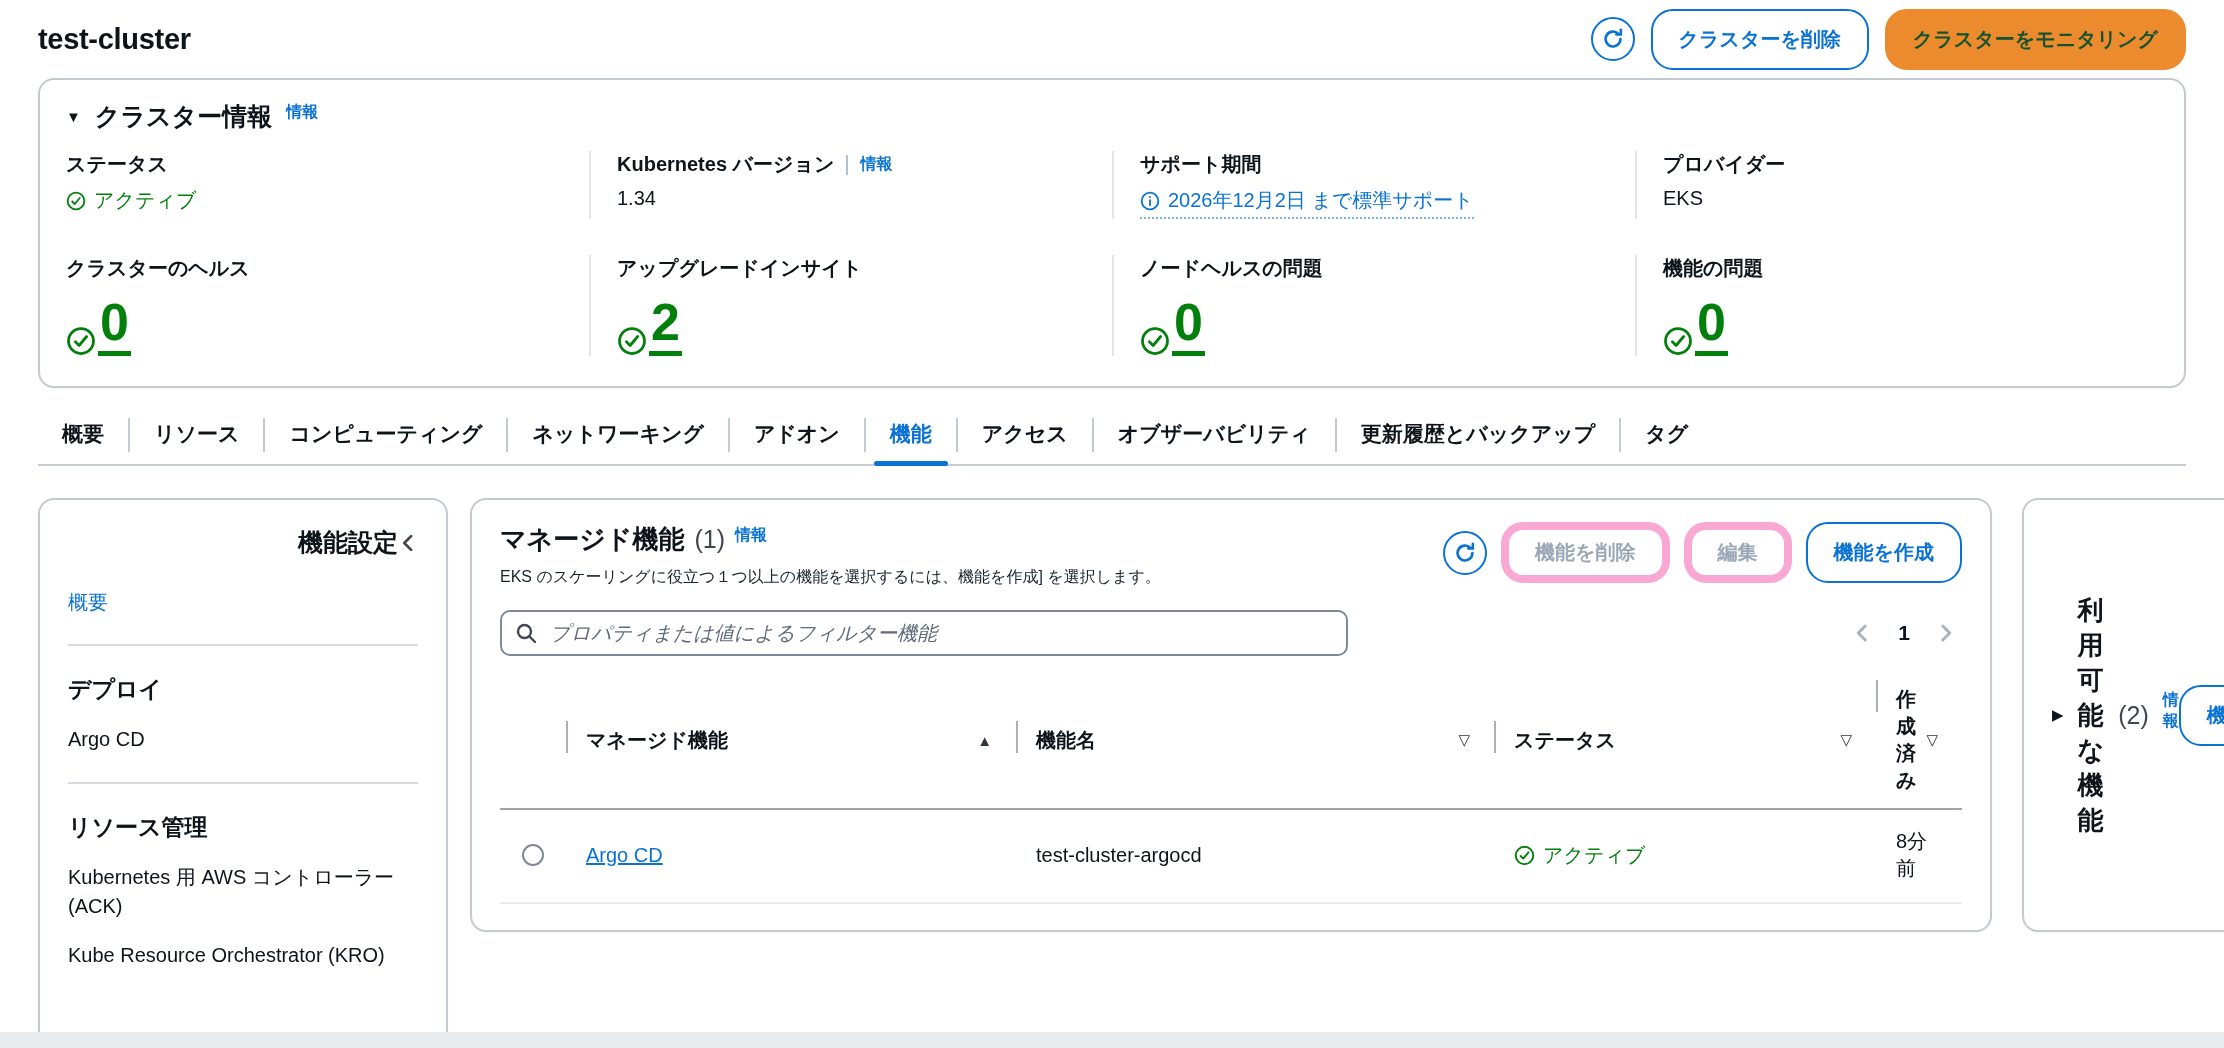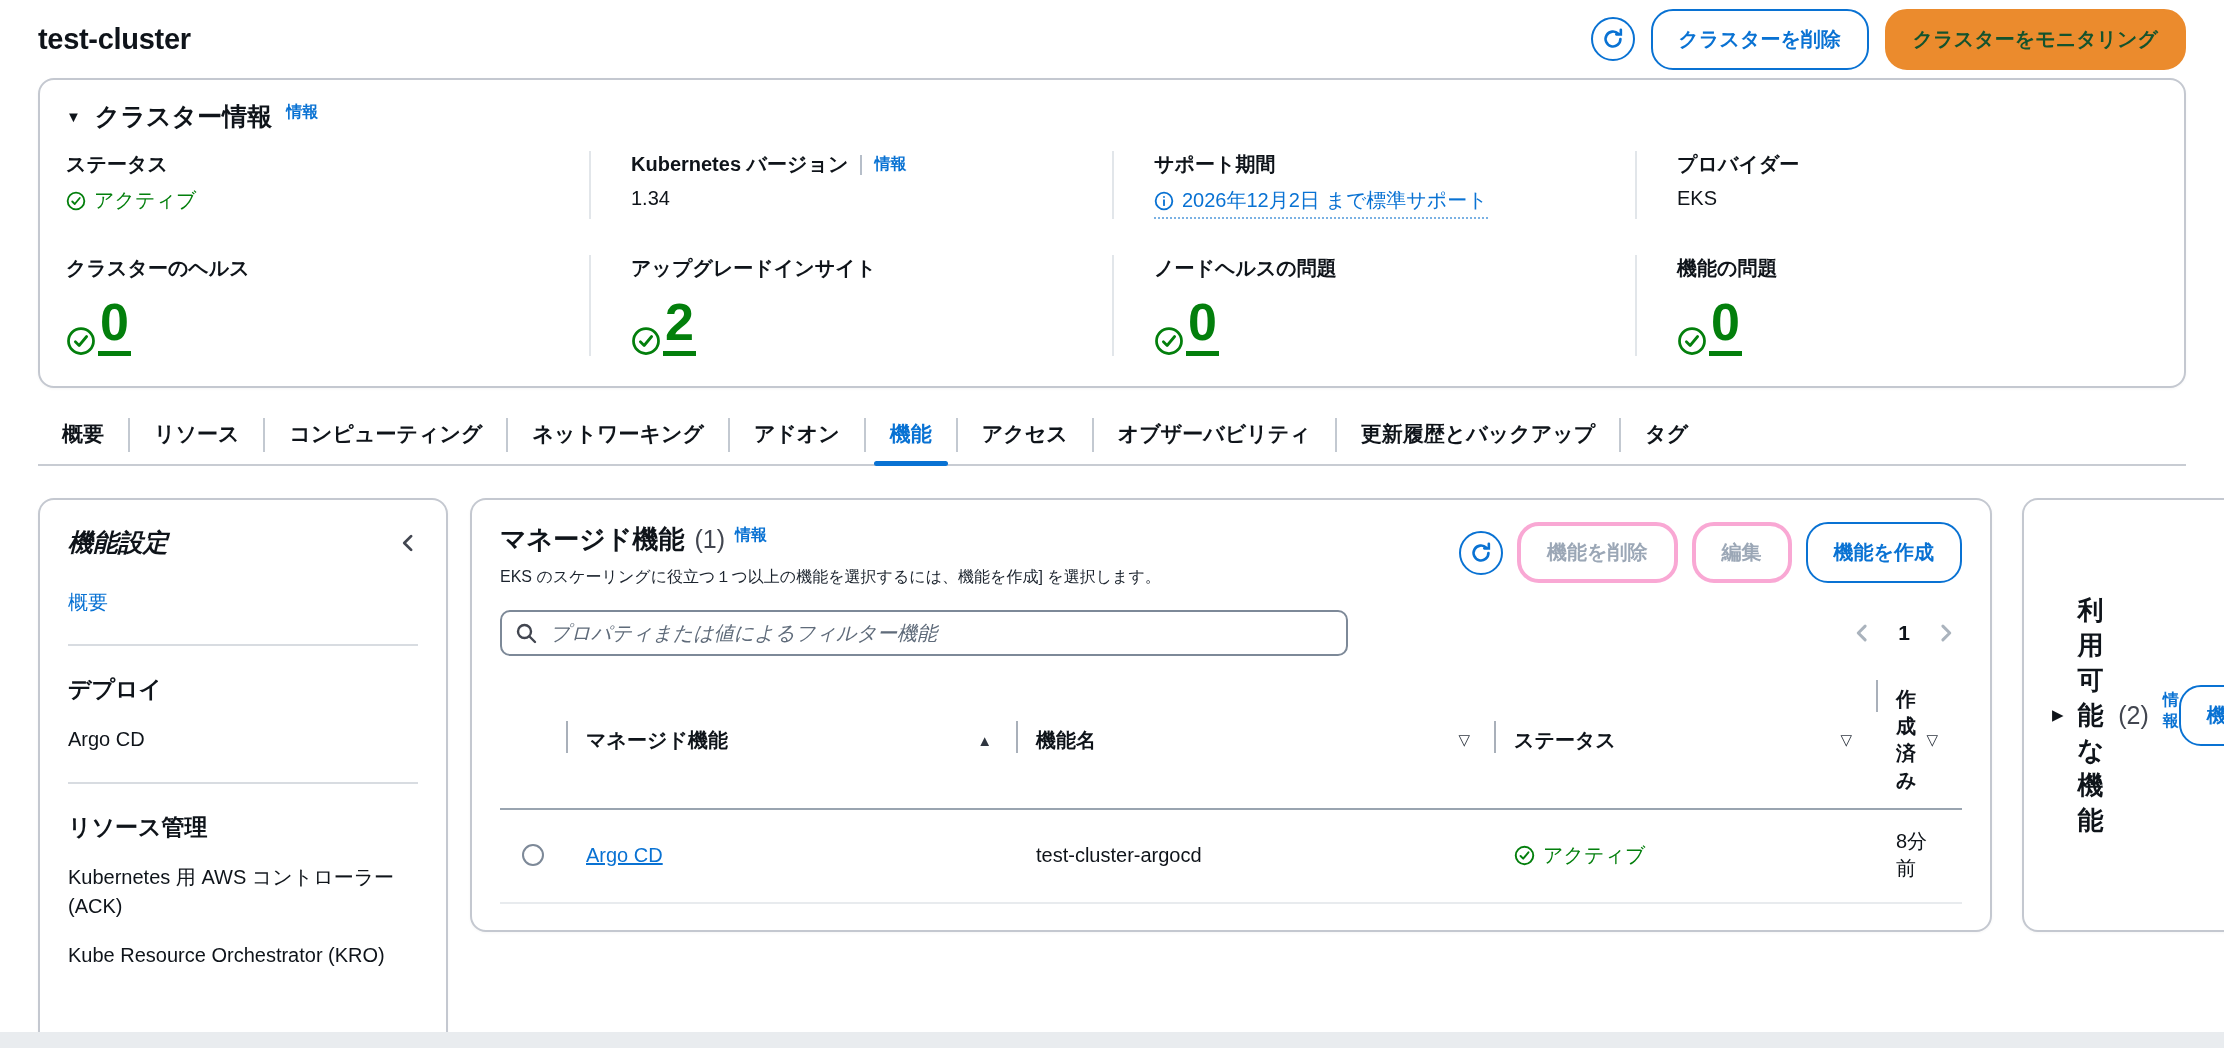--- a/index.html
+++ b/index.html
@@ -27,52 +27,52 @@
     width:44px;height:44px;border-radius:50%;border:2px solid var(--accent);
     background:#fff;color:var(--accent);display:flex;align-items:center;justify-content:center;cursor:pointer;
   }
   .btn{
     height:61px;border-radius:22px;padding:0 26px;font-size:20px;font-weight:700;
     display:inline-flex;align-items:center;justify-content:center;cursor:pointer;background:#fff;
     font-family:inherit;white-space:nowrap;
   }
   .btn-outline{border:2px solid var(--accent);color:var(--accent);}
   .btn-orange{border:2px solid var(--orange);background:var(--orange);color:#14532d;}
-  .btn-disabled{border:4px solid #f9a8d4;color:var(--disabled);cursor:default;text-align:right;}
+  .btn-disabled{border:8px solid #f9a8d4;color:var(--disabled);cursor:default;text-align:right;}
   
   .card{background:#fff;border:2px solid var(--border);border-radius:16px;box-shadow:0 1px 3px rgba(0,7,22,.04);}
   
   .info-card{margin-top:14px;padding:20px 26px 30px;}
   .info-head{display:flex;align-items:center;gap:14px;}
   .tri{font-size:15px;color:var(--text);}
   .section-title{font-size:25px;font-weight:800;}
   .info-link{color:var(--accent);font-size:16px;font-weight:700;text-decoration:none;position:relative;top:-4px;}
   .fields-grid,.metrics-grid{display:grid;grid-template-columns:repeat(4,1fr);}
   .fields-grid{margin-top:18px;}
   .metrics-grid{margin-top:36px;}
   .cell{padding-right:20px;}
-  .cell+.cell{border-left:2px solid var(--light-line);padding-left:40px;}
+  .cell+.cell{border-left:2px solid var(--light-line);padding-left:26px;}
   .field-label{font-weight:700;font-size:20px;display:flex;align-items:center;}
   .vert-sep{display:inline-block;width:2px;height:20px;background:#b6bec9;margin:0 12px;}
   .field-value{margin-top:9px;font-size:20px;display:flex;align-items:center;gap:8px;}
   .status-green{color:var(--success);}
   .support-link{color:var(--accent);text-decoration:none;border-bottom:2px dotted #7ab1e3;padding-bottom:3px;display:inline-flex;align-items:center;gap:8px;}
   .metric-label{font-weight:700;font-size:20px;}
   .metric-value{margin-top:14px;display:flex;align-items:flex-end;gap:2px;text-decoration:none;}
   .metric-num{font-size:52px;line-height:1;font-weight:800;color:var(--success);border-bottom:5px solid var(--success);padding:0 2px 3px;}
   
   .tabs{display:flex;align-items:stretch;margin-top:28px;border-bottom:2px solid #c8ccd3;}
   .tab{position:relative;padding:4px 24px 16px;font-size:21px;font-weight:700;color:var(--text);cursor:pointer;white-space:nowrap;}
   .tab-sep{width:2px;background:#c3c9d1;margin:2px 0 12px;}
   .tab.active{color:var(--accent);}
   .tab.active::after{content:"";position:absolute;left:8px;right:8px;bottom:-2px;height:5px;border-radius:3px;background:var(--accent);}
   
   .content{display:flex;gap:22px;margin-top:32px;align-items:flex-start;}
   .sidebar{width:410px;min-height:554px;padding:26px 28px;flex:none;}
-  .side-head{display:flex;justify-content:space-between;align-items:center;font-style:italic;}
+  .side-head{display:flex;justify-content:flex-end;align-items:center;}
   .side-title{font-size:25px;font-weight:800;}
   .side-link{display:block;margin-top:30px;color:var(--accent);text-decoration:none;font-size:20px;}
   .side-divider{border:none;border-top:2px solid #d8dce1;margin:28px 0;}
   .side-sec-title{font-size:23px;font-weight:800;}
   .side-item{display:block;margin-top:20px;font-size:20px;color:var(--text);text-decoration:none;line-height:1.45;}
   .main-col{flex:1;display:flex;gap:30px;min-width:0;}
   
   .managed-card{padding:22px 28px 26px;}
   .panel-head{display:flex;justify-content:space-between;align-items:flex-start;}
   .panel-title-wrap{display:flex;align-items:center;gap:10px;}

